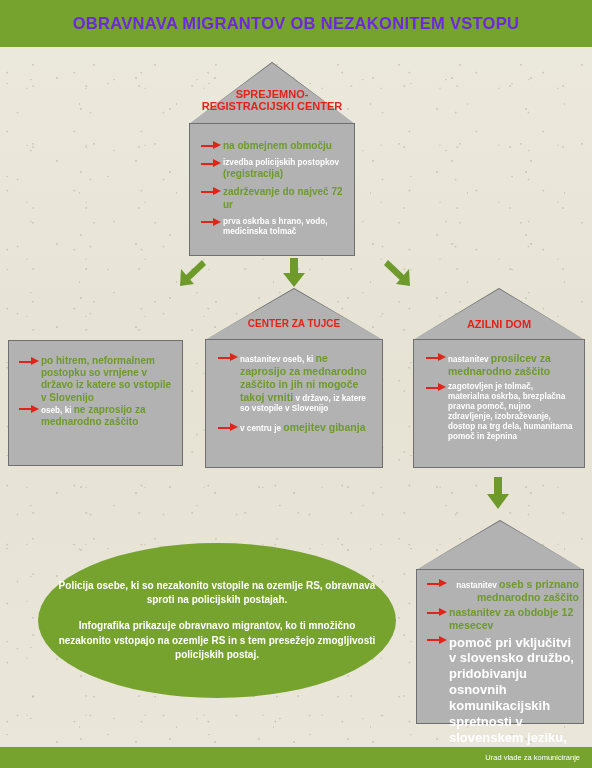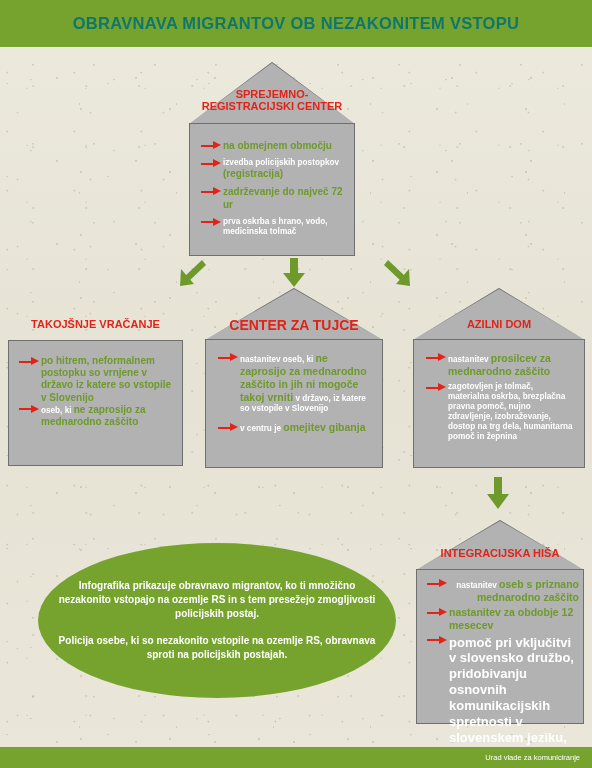--- a/index.html
+++ b/index.html
@@ -34,21 +34,21 @@
   }
 
   
   #header-band{
     position:absolute;left:0;top:0;width:592px;height:47px;
     background:#76a32e;z-index:3;
   }
   #header-title{
     position:absolute;left:0;top:0;width:592px;height:47px;
     display:flex;align-items:center;justify-content:center;
-    color:#0f766e;font-size:16.5px;font-weight:bold;
+    color:#6d28d9;font-size:16.5px;font-weight:bold;
     letter-spacing:.3px;z-index:4;
     font-family:"Liberation Sans", sans-serif;
   }
   
   #footer-band{
     position:absolute;left:0;bottom:0;width:592px;height:21px;
     background:#76a32e;z-index:3;
   }
   #footer-text{
     position:absolute;right:12px;bottom:0;height:21px;
@@ -178,23 +178,20 @@
   </g>
 </svg>
 <svg class="garrow" style="left:384px;top:258px;" width="28" height="30" viewBox="0 0 28 30">
   <g fill="#6d9a2b">
     <polygon points="4,2 0,7 18,24 22,19"></polygon>
     <polygon points="26,28 25,11 12,26"></polygon>
   </g>
 </svg>
 
 <div class="node" id="node-return" style="left:8px;top:318px;width:175px;height:148px;">
-  <div class="plain-title" style="top:0px;font-size:11px;">
-    <span>TAKOJŠNJE VRAČANJE</span>
-  </div>
   <div class="body" style="top:22px;width:175px;height:126px;"></div>
   <div class="bullets" style="left:33px;top:37px;width:136px;">
     <div class="bullet" style="margin-bottom:0;">
       <span class="rarrow" style="top:2px;"></span>
       <div class="bullet-text" style="font-size:10px;">
         <span class="hl">po hitrem, neformalnem postopku so vrnjene v državo iz katere so vstopile v Slovenijo</span>
       </div>
     </div>
     <div class="bullet" style="margin-bottom:6px;">
       <span class="rarrow" style="top:1px;"></span>
@@ -202,21 +199,21 @@
         <span class="nm">oseb, ki </span><span class="hl" style="font-size:10px;">ne zaprosijo za mednarodno zaščito</span>
       </div>
     </div>
   </div>
 </div>
 
 <div class="node" id="node-centre" style="left:205px;top:288px;width:178px;height:180px;">
   <div class="roof" style="height:52px;"></div>
   <div class="roof-edge" style="height:52px;"></div>
   <div class="body" style="top:51px;width:178px;height:129px;"></div>
-  <div class="roof-title" style="top:30px;font-size:14px;">
+  <div class="roof-title" style="top:30px;font-size:10px;">
     <span>CENTER ZA TUJCE</span>
   </div>
   <div class="bullets" style="left:35px;top:64px;width:136px;">
     <div class="bullet" style="margin-bottom:7px;">
       <span class="rarrow" style="top:1px;"></span>
       <div class="bullet-text" style="font-size:8.2px;">
         <span class="nm">nastanitev oseb, ki </span><span class="hl" style="font-size:10.5px;">ne zaprosijo za mednarodno zaščito in jih ni mogoče takoj vrniti</span><span class="nm"> v državo, iz katere so vstopile v Slovenijo</span>
       </div>
     </div>
     <div class="bullet" style="margin-bottom:15px;">
@@ -255,23 +252,20 @@
   <g fill="#6d9a2b">
     <rect x="7" y="0" width="8" height="20"></rect>
     <polygon points="0,17 22,17 11,32"></polygon>
   </g>
 </svg>
 
 <div class="node" id="node-integration" style="left:416px;top:520px;width:168px;height:204px;">
   <div class="roof" style="height:50px;"></div>
   <div class="roof-edge" style="height:50px;"></div>
   <div class="body" style="top:49px;width:168px;height:155px;"></div>
-  <div class="roof-title" style="top:27px;font-size:11px;">
-    <span>INTEGRACIJSKA HIŠA</span>
-  </div>
   <div class="bullets" style="left:33px;top:58px;width:130px;">
     <div class="bullet" style="margin-bottom:2px;text-align:right;">
       <span class="rarrow" style="top:1px;"></span>
       <div class="bullet-text" style="font-size:8.2px;">
         <span class="nm">nastanitev </span><span class="hl" style="font-size:10.5px;">oseb s priznano mednarodno zaščito</span>
       </div>
     </div>
     <div class="bullet" style="margin-bottom:3px;">
       <span class="rarrow" style="top:2px;"></span>
       <div class="bullet-text" style="font-size:10.5px;">
@@ -281,18 +275,18 @@
     <div class="bullet" style="margin-bottom:0;">
       <span class="rarrow" style="top:1px;"></span>
       <div class="bullet-text" style="font-size:13px;">
         <span class="nm">pomoč pri vključitvi v slovensko družbo, pridobivanju osnovnih komunikacijskih spretnosti v slovenskem jeziku, pomoč pri urejanju življenjskih situacij in svetovanje pri uvajanju v samostojno življenje</span>
       </div>
     </div>
   </div>
 </div>
 
 <div id="summary-ellipse" style="left:38px;top:543px;width:358px;height:155px;">
+  <div class="sum-p">Policija osebe, ki so nezakonito vstopile na ozemlje RS, obravnava sproti na policijskih postajah.</div>
   <div class="sum-p">Infografika prikazuje obravnavo migrantov, ko ti množično nezakonito vstopajo na ozemlje RS in  s tem presežejo zmogljivosti policijskih postaj.</div>
-  <div class="sum-p">Policija osebe, ki so nezakonito vstopile na ozemlje RS, obravnava sproti na policijskih postajah.</div>
 </div>
 
 <div id="footer-band"></div>
 <div id="footer-text">Urad vlade za komuniciranje</div>
 
 </body></html>

